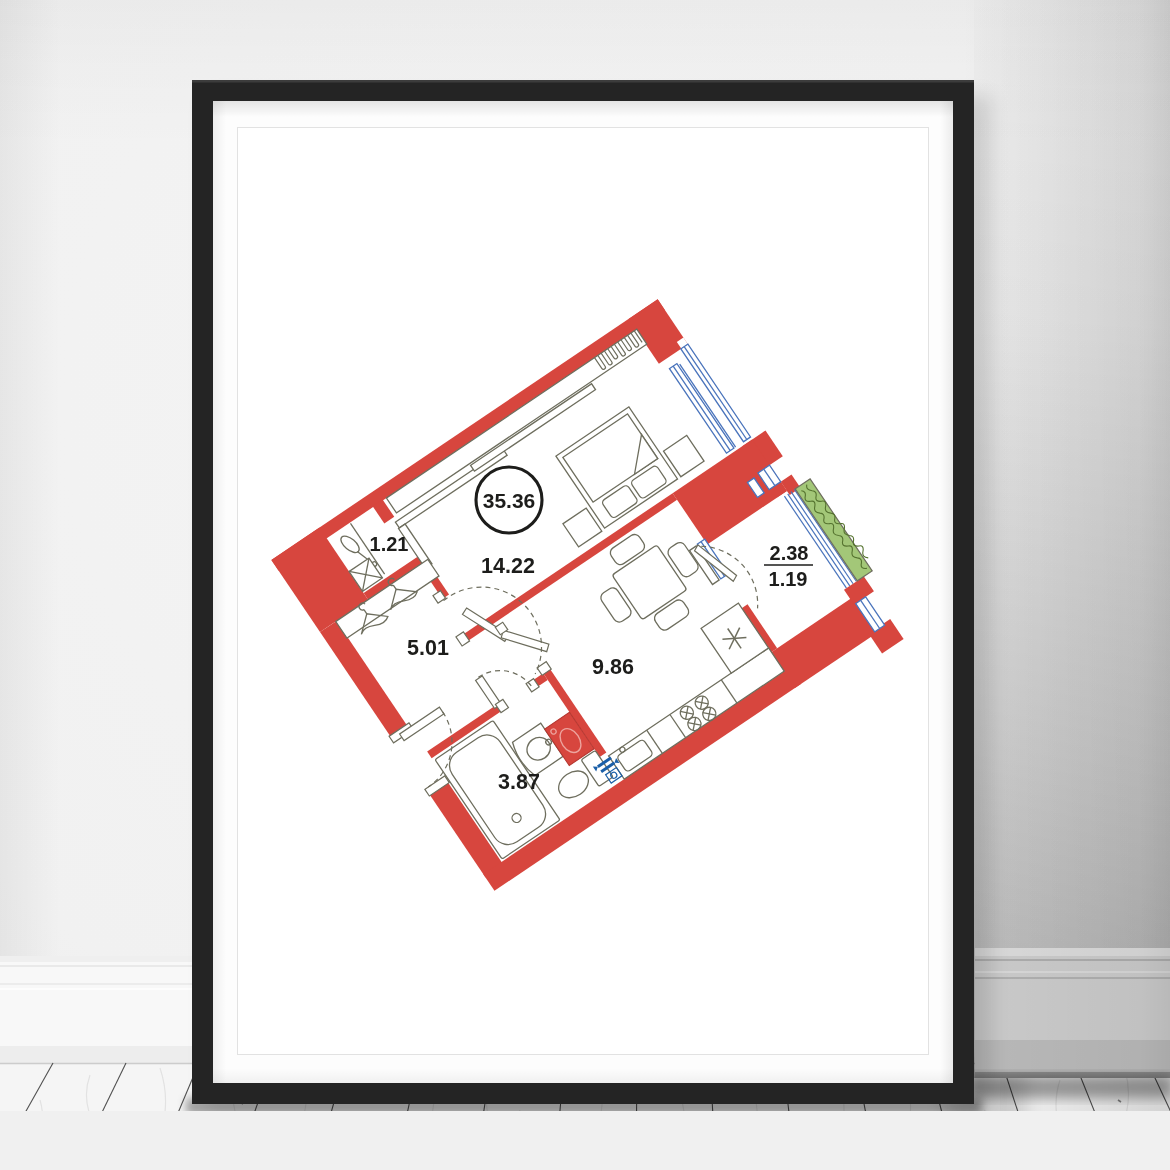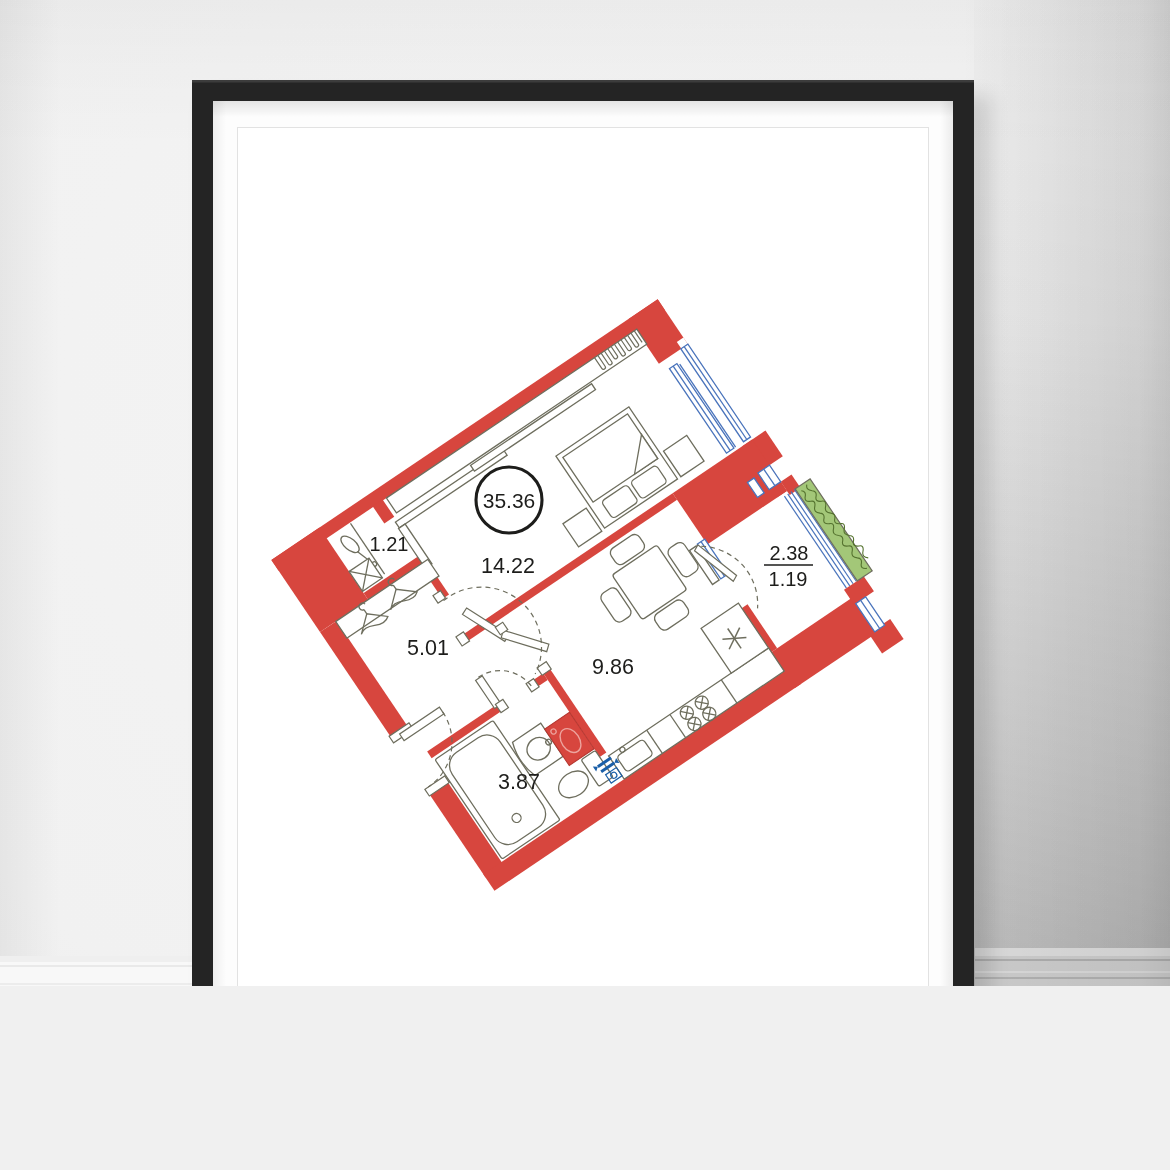--- a/index.html
+++ b/index.html
@@ -1,16 +1,16 @@
 <!DOCTYPE html>
 <html><head>
 <meta charset="utf-8">
 <style>
   html,body{margin:0;padding:0;background:#f0f0f0;}
-  #scene{width:1170px;height:986px;position:relative;overflow:hidden;font-family:"Liberation Sans",sans-serif;}
+  #scene{width:1170px;height:1111px;position:relative;overflow:hidden;font-family:"Liberation Sans",sans-serif;font-weight:bold;}
   svg{display:block;}
   text{font-family:"Liberation Sans",sans-serif;fill:#1d1d1b;}
 </style>
 </head>
 <body>
 <div id="scene">
 <svg width="1170" height="1170" viewBox="0 0 1170 1170">
 <defs>
   <radialGradient id="wallg" cx="0.5" cy="0.38" r="0.95">
     <stop offset="0" stop-color="#f4f4f4"></stop>

